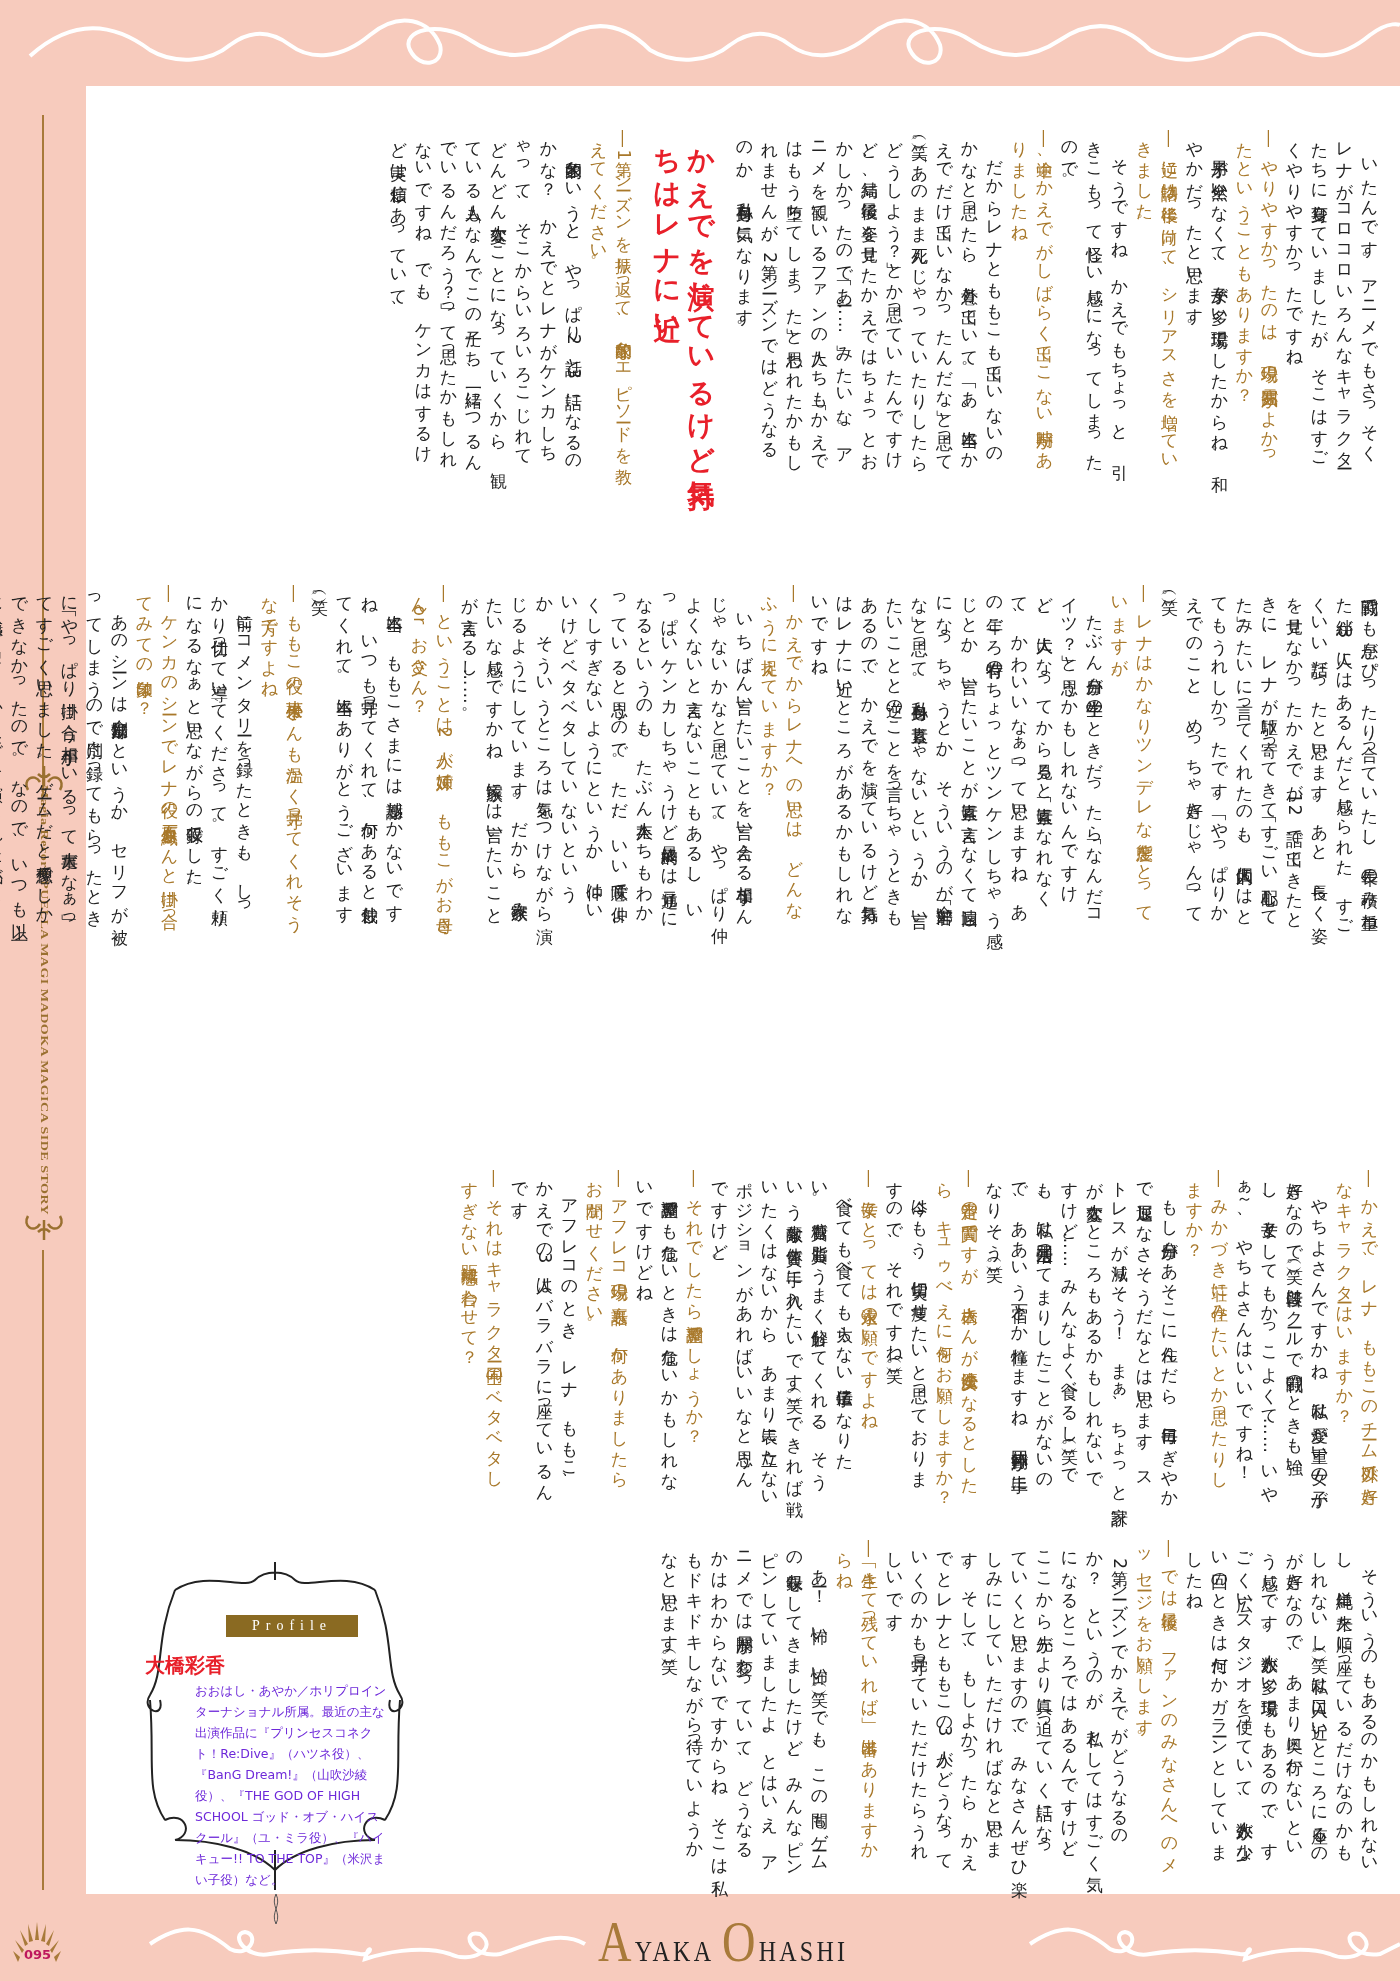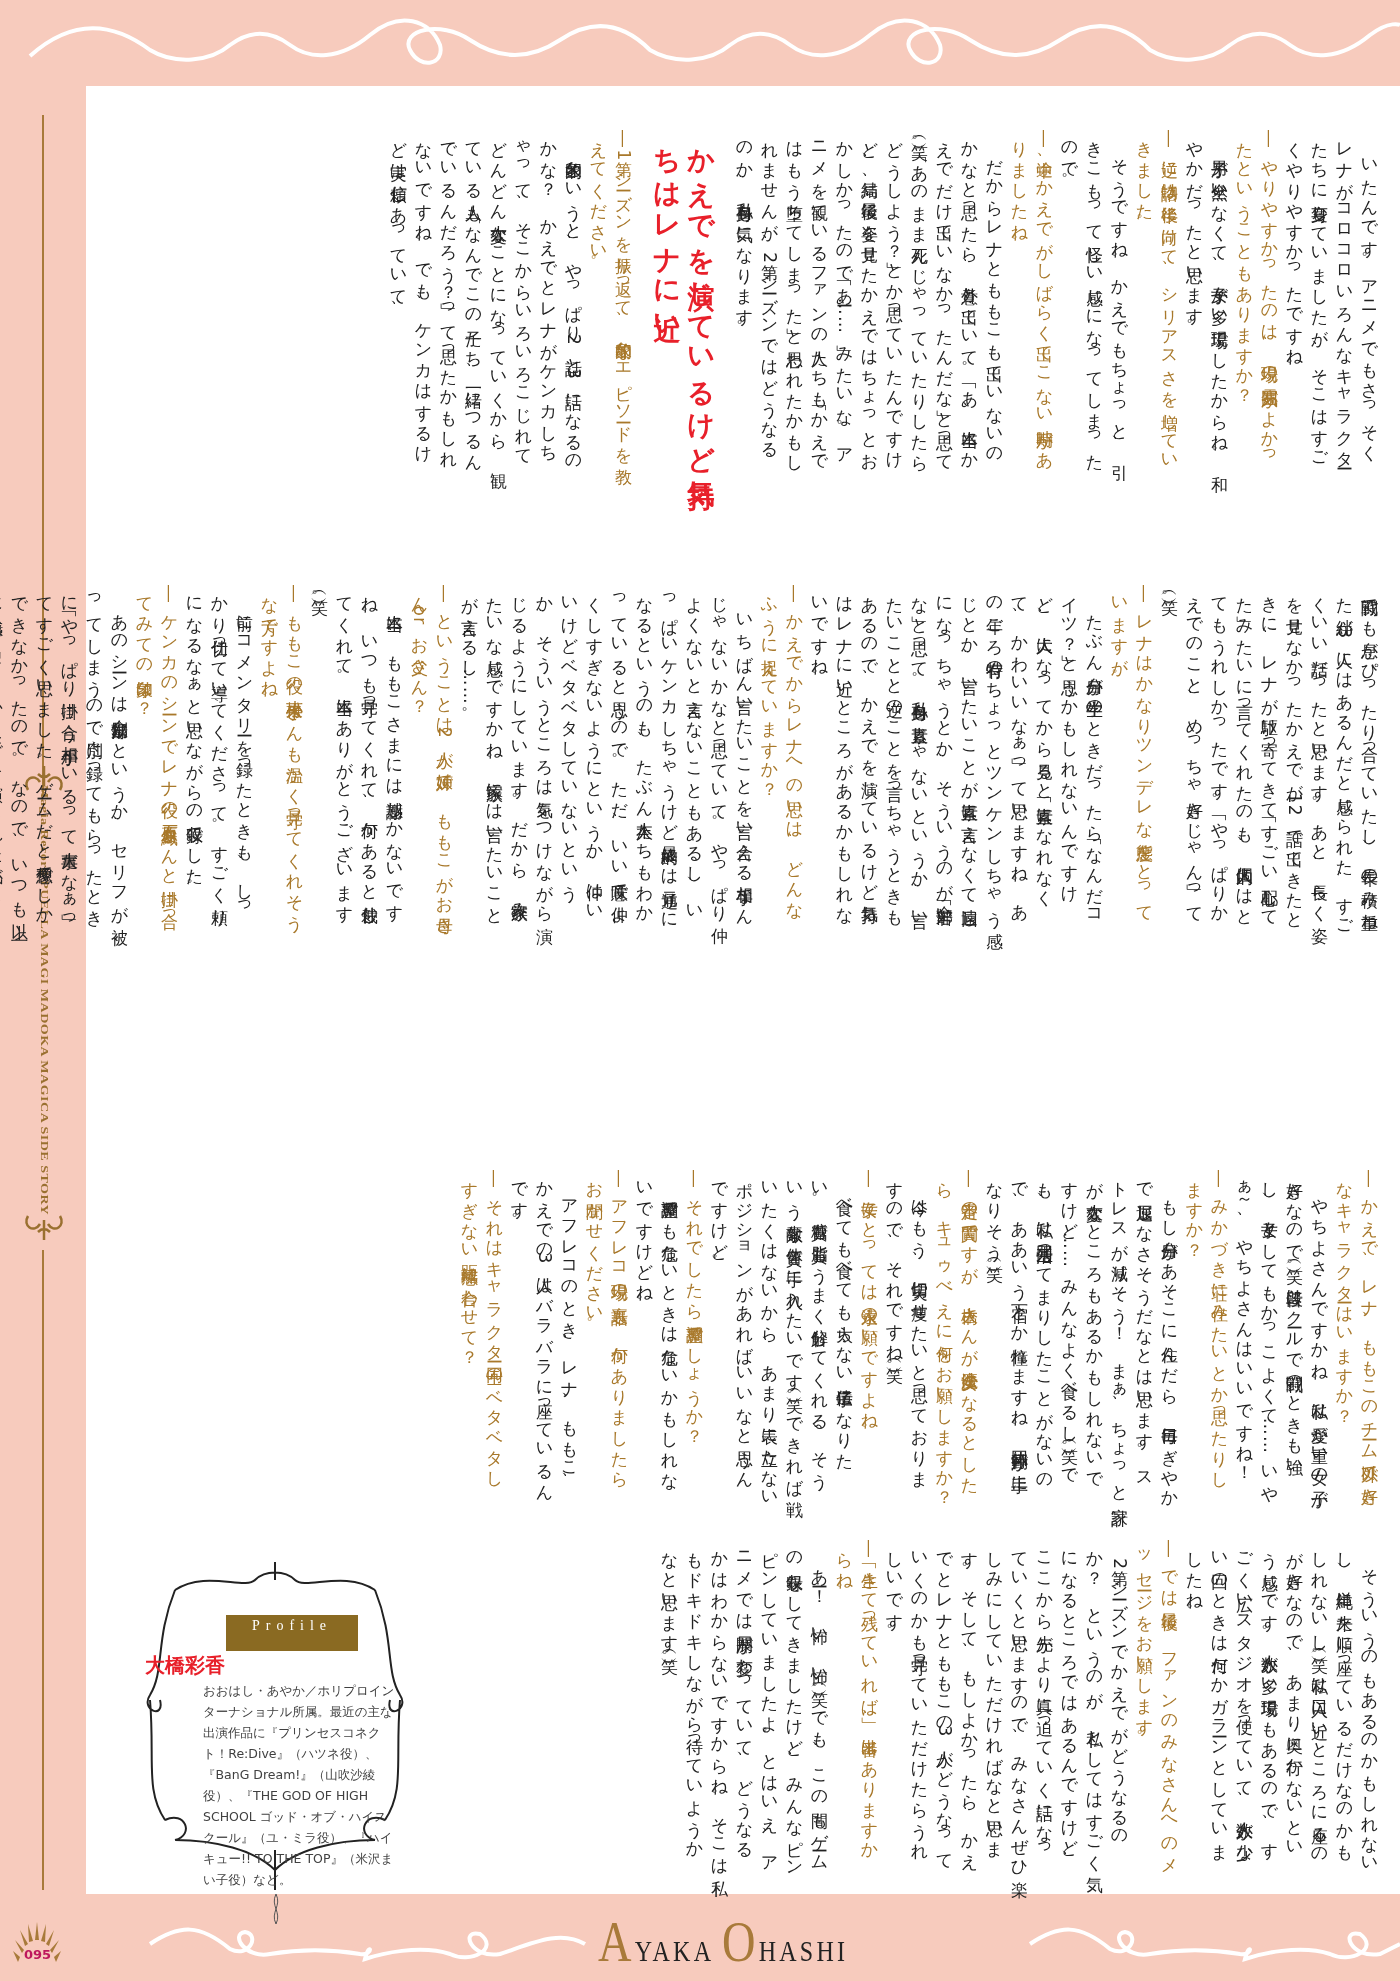--- a/index.html
+++ b/index.html
@@ -15,23 +15,23 @@
   .tier p{margin:0;}
   .q{color:#a8782a;}
   .a{text-indent:1em;}
   .h{color:#e8202a;font-size:27px;line-height:34px;font-weight:bold;margin:0 14px !important;letter-spacing:2px;}
   .tier1{top:130px;height:340px;width:1215px;}
   .tier2{top:585px;height:345px;width:1215px;}
   .tier3{top:1170px;height:330px;width:1215px;}
   .tier4{top:1540px;height:330px;width:900px;}
   .profile{position:absolute;left:145px;top:1560px;width:260px;height:310px;}
   .profile-frame{position:absolute;left:0;top:0;width:260px;height:330px;}
-  .profile-label{position:absolute;left:81px;top:55px;width:132px;height:36px;background:#8a6a22;color:#fff;font-family:"Liberation Serif",serif;font-size:14px;letter-spacing:6px;text-align:center;line-height:22px;}
+  .profile-label{position:absolute;left:81px;top:55px;width:132px;height:22px;background:#8a6a22;color:#fff;font-family:"Liberation Serif",serif;font-size:14px;letter-spacing:6px;text-align:center;line-height:22px;}
   .profile-name{position:absolute;left:0;width:300px;top:92px;color:#e8202a;font-weight:bold;font-size:20px;}
-  .profile-bio{position:absolute;left:58px;top:120px;width:195px;font-size:12.5px;line-height:21px;color:#404040;font-family:"DejaVu Sans",sans-serif;}
+  .profile-bio{position:absolute;left:50px;top:120px;width:195px;font-size:12.5px;line-height:21px;color:#6d28d9;font-family:"DejaVu Sans",sans-serif;}
   .page-num{position:absolute;left:12px;top:1920px;width:50px;height:50px;}
   .page-num-text{position:absolute;left:24px;top:1947px;font-size:13px;font-weight:bold;color:#be185d;font-family:"DejaVu Sans",sans-serif;}
   .footer-name{position:absolute;left:598px;top:1908px;font-family:"Liberation Serif",serif;color:#222;font-size:30px;letter-spacing:4px;transform:scaleX(0.8);transform-origin:left;white-space:nowrap;}
   .footer-name .cap{color:#a87a3a;font-size:58px;}
 </style>
 </head>
 <body>
 
 <svg class="top-band" viewBox="0 0 1400 86" preserveAspectRatio="none">
   <path d="M30 56 C70 20,110 20,150 50 C175 65,210 62,230 45 C250 30,270 30,290 45 C310 60,340 60,370 35 C400 10,430 20,440 45 C445 65,420 70,410 50 C400 30,440 20,470 40 C500 60,530 60,560 40 C590 20,620 20,650 50 C675 65,710 62,730 45 C750 30,770 30,790 45 C810 60,840 60,870 35 C900 10,930 20,940 45 C945 65,920 70,910 50 C900 30,940 20,970 40 C1000 60,1030 60,1060 40 C1090 20,1120 20,1150 50 C1175 65,1210 62,1230 45 C1250 30,1270 30,1290 45 C1310 60,1340 60,1370 35 C1390 20,1400 25,1400 25" fill="none" stroke="#ffffff" stroke-width="4"></path>

